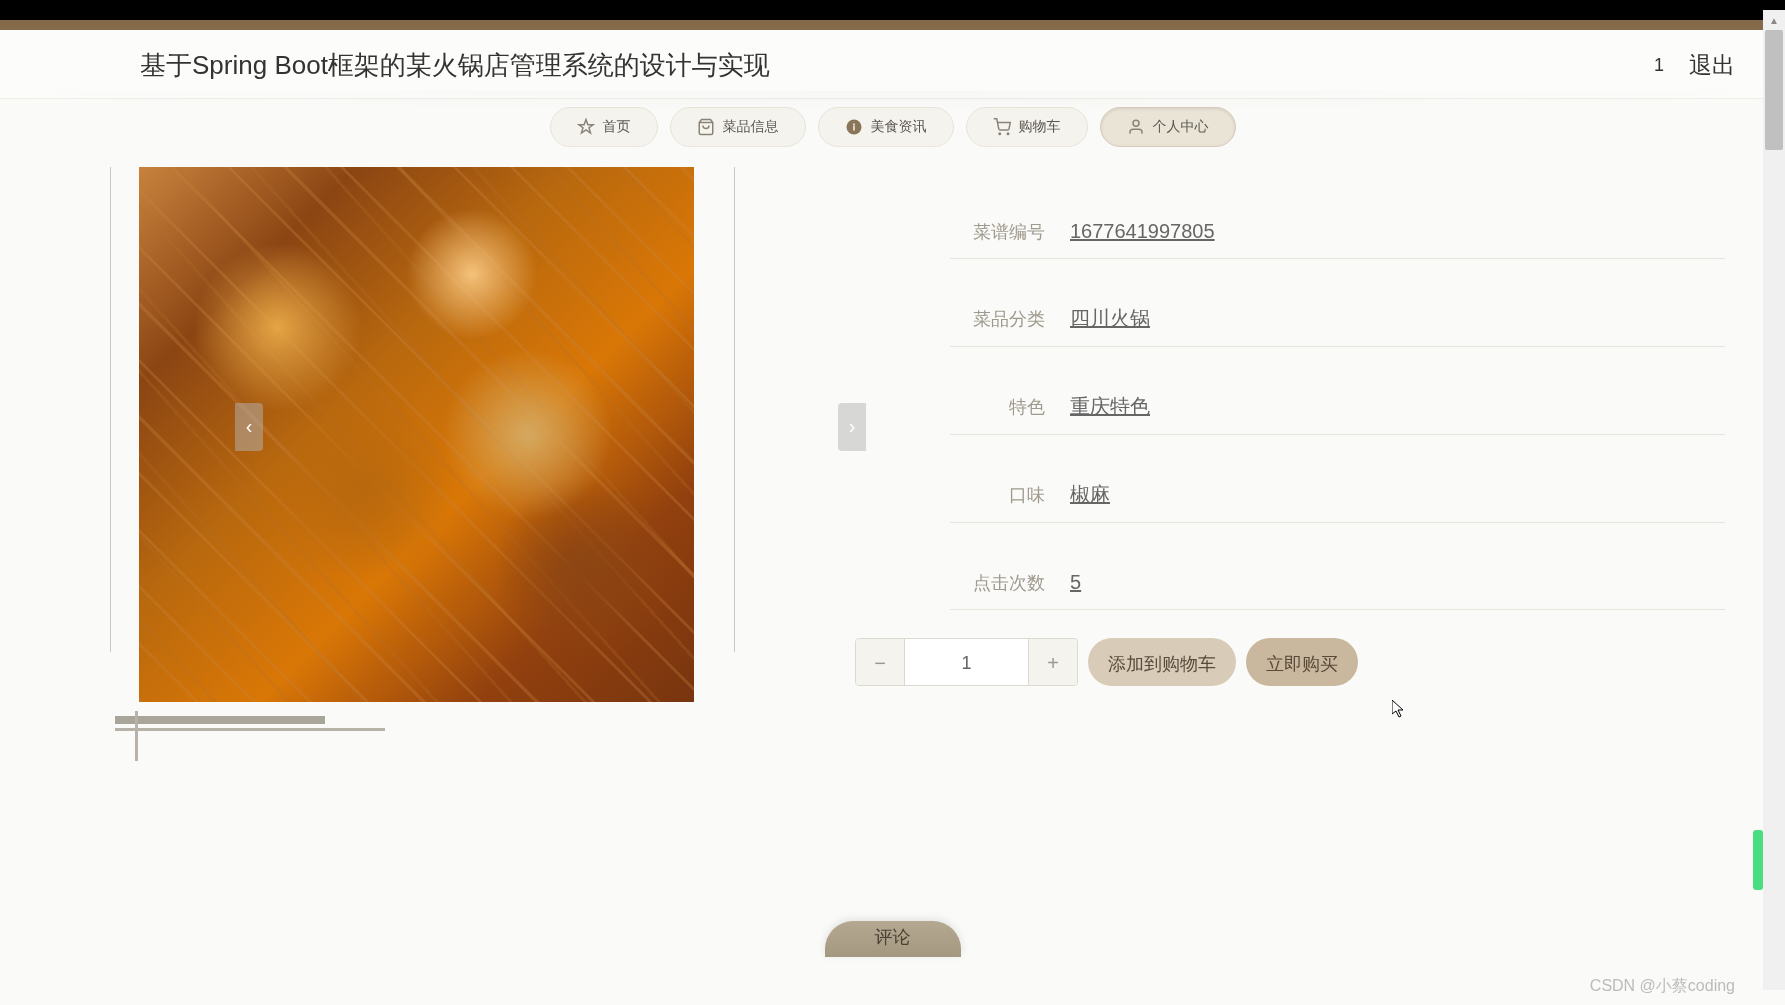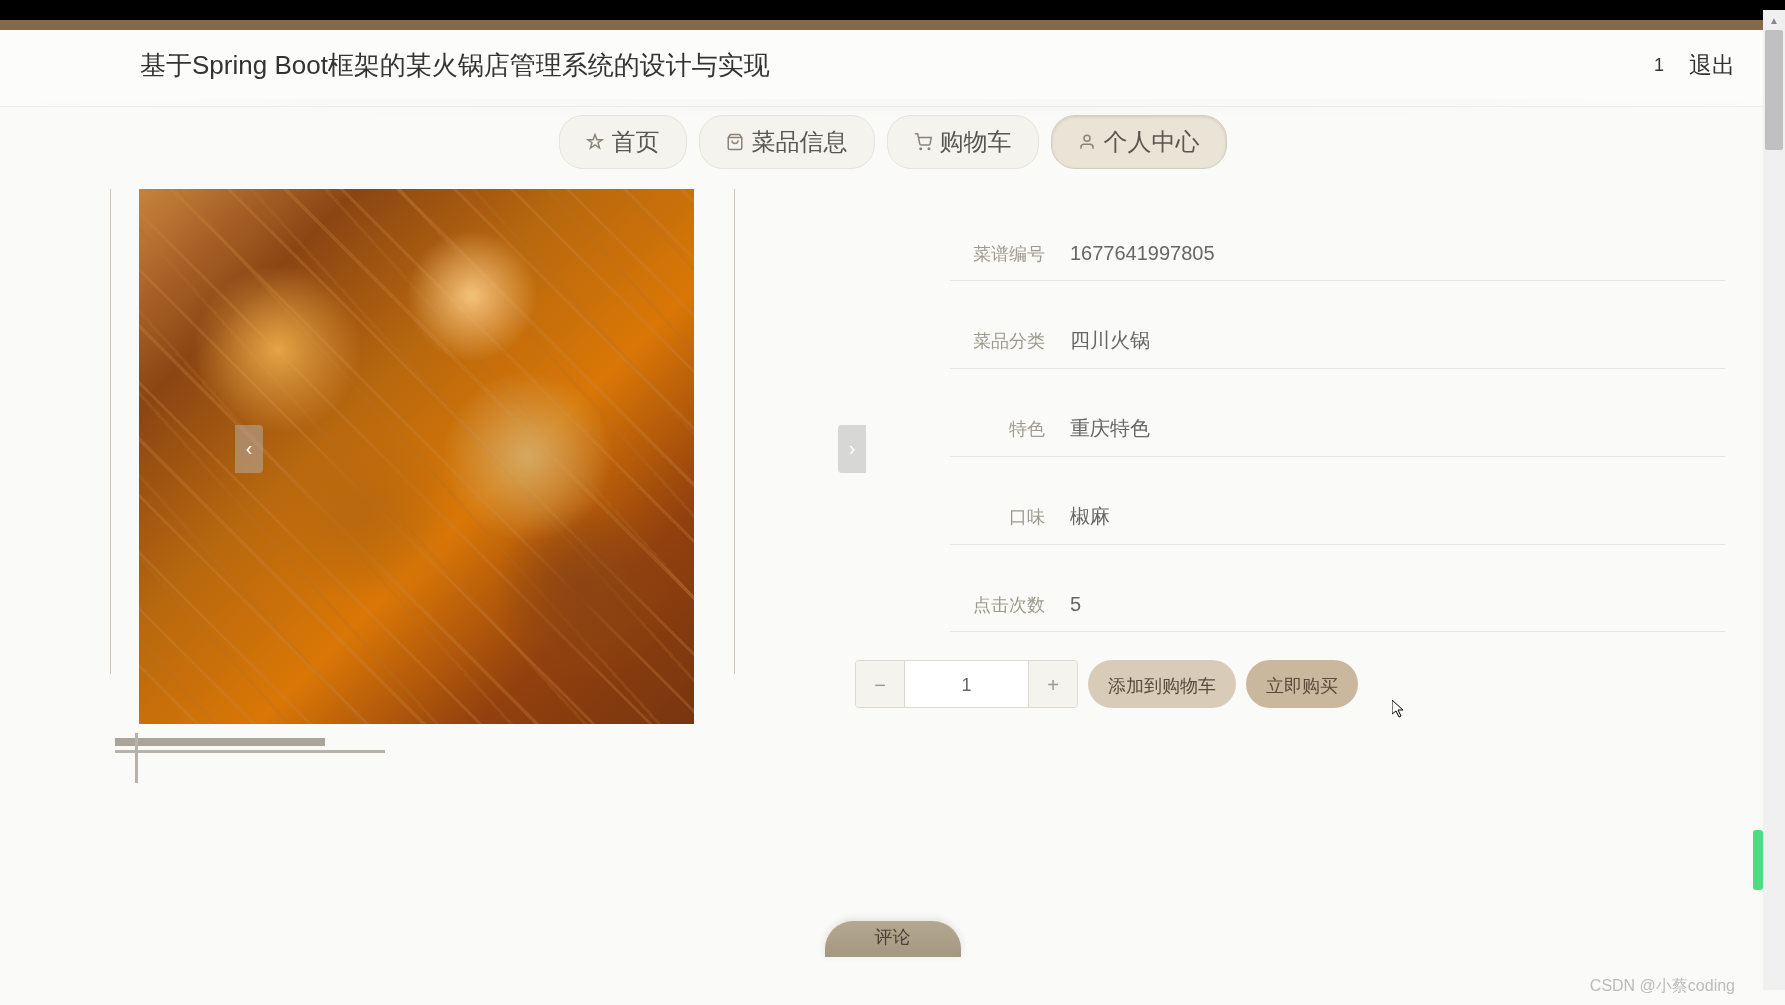--- a/index.html
+++ b/index.html
@@ -22,21 +22,21 @@
     }
     .top-gold-bar {
       width: 100%;
       height: 10px;
       background: #856a4a;
     }
     .header {
       display: flex;
       justify-content: space-between;
       align-items: center;
-      padding: 18px 50px 23px 140px;
+      padding: 18px 50px 15px 140px;
       background: #fcfcfa;
       border-bottom: 1px solid #f0ede5;
     }
     .header-title {
       font-size: 26px;
       color: #333;
       font-weight: 400;
     }
     .header-right {
       display: flex;
@@ -71,21 +71,21 @@
       pointer-events: none;
     }
     .nav-item {
       display: flex;
       align-items: center;
       gap: 8px;
       padding: 10px 26px;
       border-radius: 24px;
       background: #f5f3ed;
       color: #5a5650;
-      font-size: 24px;
+      font-size: 14px;
       cursor: pointer;
       border: 1px solid #e8e4da;
     }
     .nav-item.active {
       background: #eae4d7;
       border: 1px solid #d5cdbb;
       box-shadow: inset 0 1px 3px rgba(0,0,0,0.1);
     }
     .nav-icon {
       width: 18px;
@@ -201,20 +201,21 @@
       text-align: right;
       color: #a09a8e;
       font-size: 18px;
       padding-top: 6px;
       margin-top: 28px;
     }
     .detail-value {
       padding-left: 25px;
       color: #666;
       font-size: 20px;
+      text-decoration: underline;
     }
     .actions-row {
       display: flex;
       align-items: center;
       gap: 10px;
       margin-top: 28px;
       padding-left: 0;
       margin-left: -95px;
     }
     .qty-control {
@@ -352,20 +353,29 @@
     <span>首页</span>
   </div>
   <div class="nav-item">
     <span class="nav-icon">
       <svg viewBox="0 0 24 24" fill="none" stroke="#8a8478" stroke-width="2">
           <path d="M6 2L3 6v14a2 2 0 002 2h14a2 2 0 002-2V6l-3-4z"></path>
           <path d="M3 6h18M16 10a4 4 0 01-8 0"></path>
         </svg>
     </span>
     <span>菜品信息</span>
+  </div>
+  <div class="nav-item">
+    <span class="nav-icon">
+      <svg viewBox="0 0 24 24" fill="#8a7558">
+          <circle cx="12" cy="12" r="10"></circle>
+          <path d="M12 8v1M12 11v5" stroke="#f5f3ed" stroke-width="2" stroke-linecap="round"></path>
+        </svg>
+    </span>
+    <span>美食资讯</span>
   </div>
   <div class="nav-item">
     <span class="nav-icon">
       <svg viewBox="0 0 24 24" fill="none" stroke="#8a8478" stroke-width="2">
           <circle cx="9" cy="21" r="1"></circle>
           <circle cx="20" cy="21" r="1"></circle>
           <path d="M1 1h4l2.68 13.39a2 2 0 002 1.61h9.72a2 2 0 002-1.61L23 6H6"></path>
         </svg>
     </span>
     <span>购物车</span>

